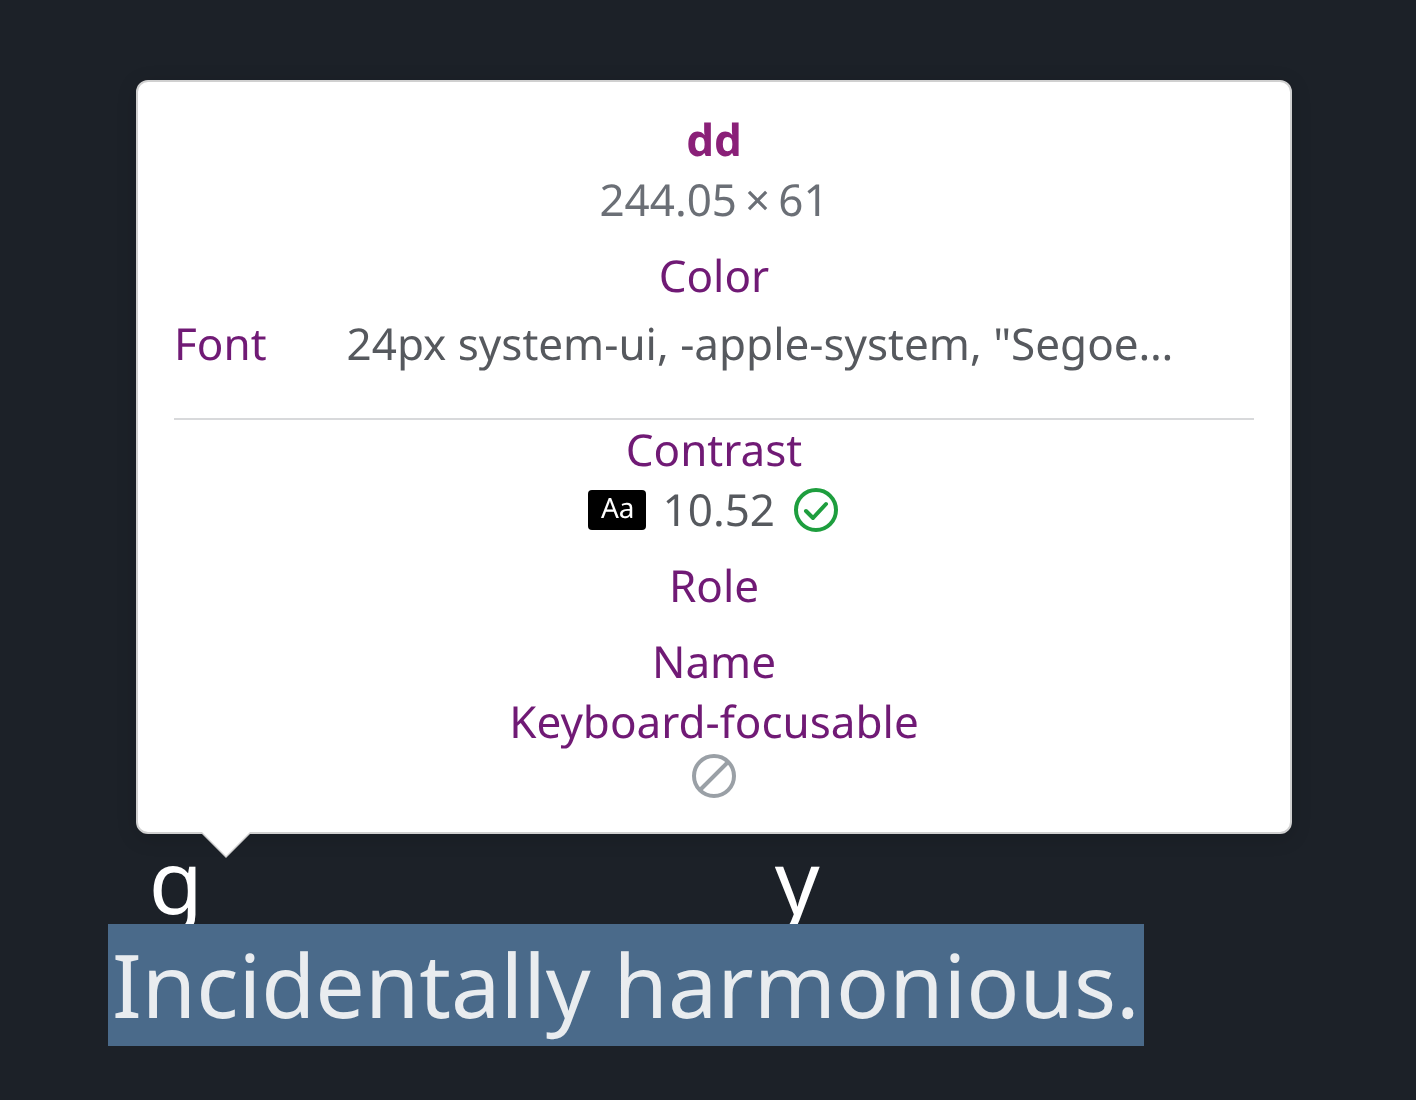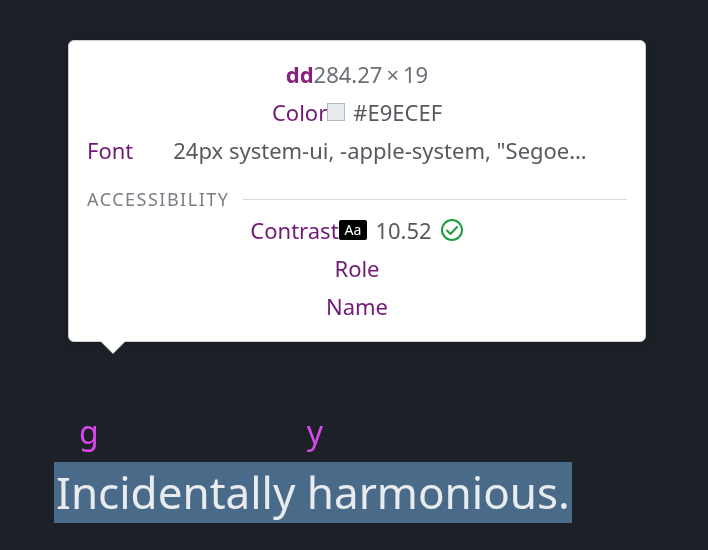--- a/index.html
+++ b/index.html
@@ -28,22 +28,23 @@
     bottom: -12px;
     width: 0; height: 0;
     border-left: 12px solid transparent;
     border-right: 12px solid transparent;
     border-top: 12px solid #ffffff;
     filter: drop-shadow(0 1px 0 #d0d0d0);
   }
   .row {
     display: flex;
     align-items: center;
-    justify-content: center;
+    justify-content: flex-end;
     min-height: 38px;
+    flex-direction: column;
   }
   .elname {
     color: #8a2078;
     font-weight: 700;
     font-size: 22px;
   }
   .dims {
     color: #6b6f76;
     font-size: 22px;
   }
@@ -112,56 +113,51 @@
     left: 54px;
     top: 462px;
     font-size: 44px;
     color: #e9ecef;
     background: #4a6a8a;
     padding: 4px 2px;
     line-height: 1.2;
   }
   .bg-text {
     position: absolute;
-    left: 54px;
+    left: 40px;
     top: 410px;
-    font-size: 32px;
-    color: #d946ef;
+    font-size: 44px;
+    color: #ffffff;
     white-space: nowrap;
   }
 </style>
 </head>
 <body>
 
 <div class="bg-text">&nbsp;&nbsp;&nbsp;g&nbsp;&nbsp;&nbsp;&nbsp;&nbsp;&nbsp;&nbsp;&nbsp;&nbsp;&nbsp;&nbsp;&nbsp;&nbsp;&nbsp;&nbsp;&nbsp;&nbsp;&nbsp;&nbsp;&nbsp;&nbsp;&nbsp;&nbsp;&nbsp;&nbsp;y</div>
 
 <div class="tooltip">
 
   <div class="row">
     <span class="elname">dd</span>
     <span class="dims">
-      <span>284.27</span><span class="times">×</span><span>19</span>
+      <span>244.05</span><span class="times">×</span><span>61</span>
     </span>
   </div>
 
   <div class="row">
     <span class="label">Color</span>
-    <span class="val">
-      <span class="swatch"></span>
-      <span>#E9ECEF</span>
-    </span>
   </div>
 
   <div class="font-row">
     <span class="label">Font</span>
     <span class="font-val">24px system-ui, -apple-system, "Segoe…</span>
   </div>
 
   <div class="section-hdr">
-    <span class="section-label">Accessibility</span>
     <span class="rule"></span>
   </div>
 
   <div class="row">
     <span class="label">Contrast</span>
     <span class="val">
       <span class="contrast-chip">Aa</span>
       <span>10.52</span>
       <span class="check-icon">
         <svg width="24" height="24" viewBox="0 0 24 24">
@@ -175,16 +171,27 @@
   <div class="row">
     <span class="label">Role</span>
     <span class="val"></span>
   </div>
 
   <div class="row">
     <span class="label">Name</span>
     <span class="val"></span>
   </div>
 
+  <div class="row">
+    <span class="label">Keyboard-focusable</span>
+    <span class="val">
+      <span class="denied-icon">
+        <svg width="24" height="24" viewBox="0 0 24 24">
+            <circle cx="12" cy="12" r="10" fill="none" stroke="#9aa0a6" stroke-width="2"></circle>
+            <line x1="5" y1="19" x2="19" y2="5" stroke="#9aa0a6" stroke-width="2"></line>
+          </svg>
+      </span>
+    </span>
+  </div>
 
 </div>
 
 <div class="highlighted-text">Incidentally harmonious.</div>
 
 </body></html>

